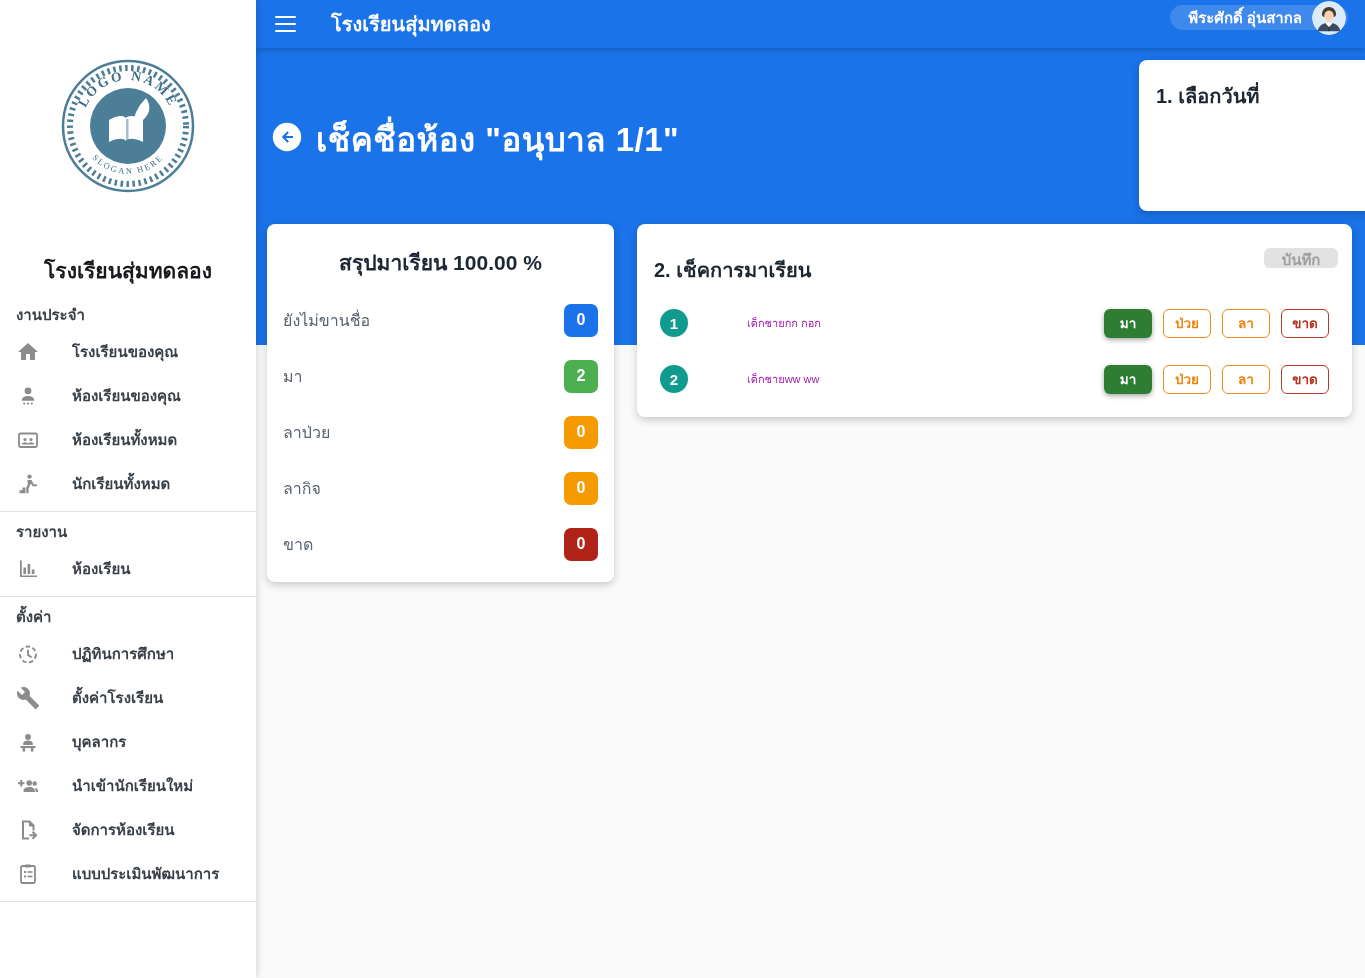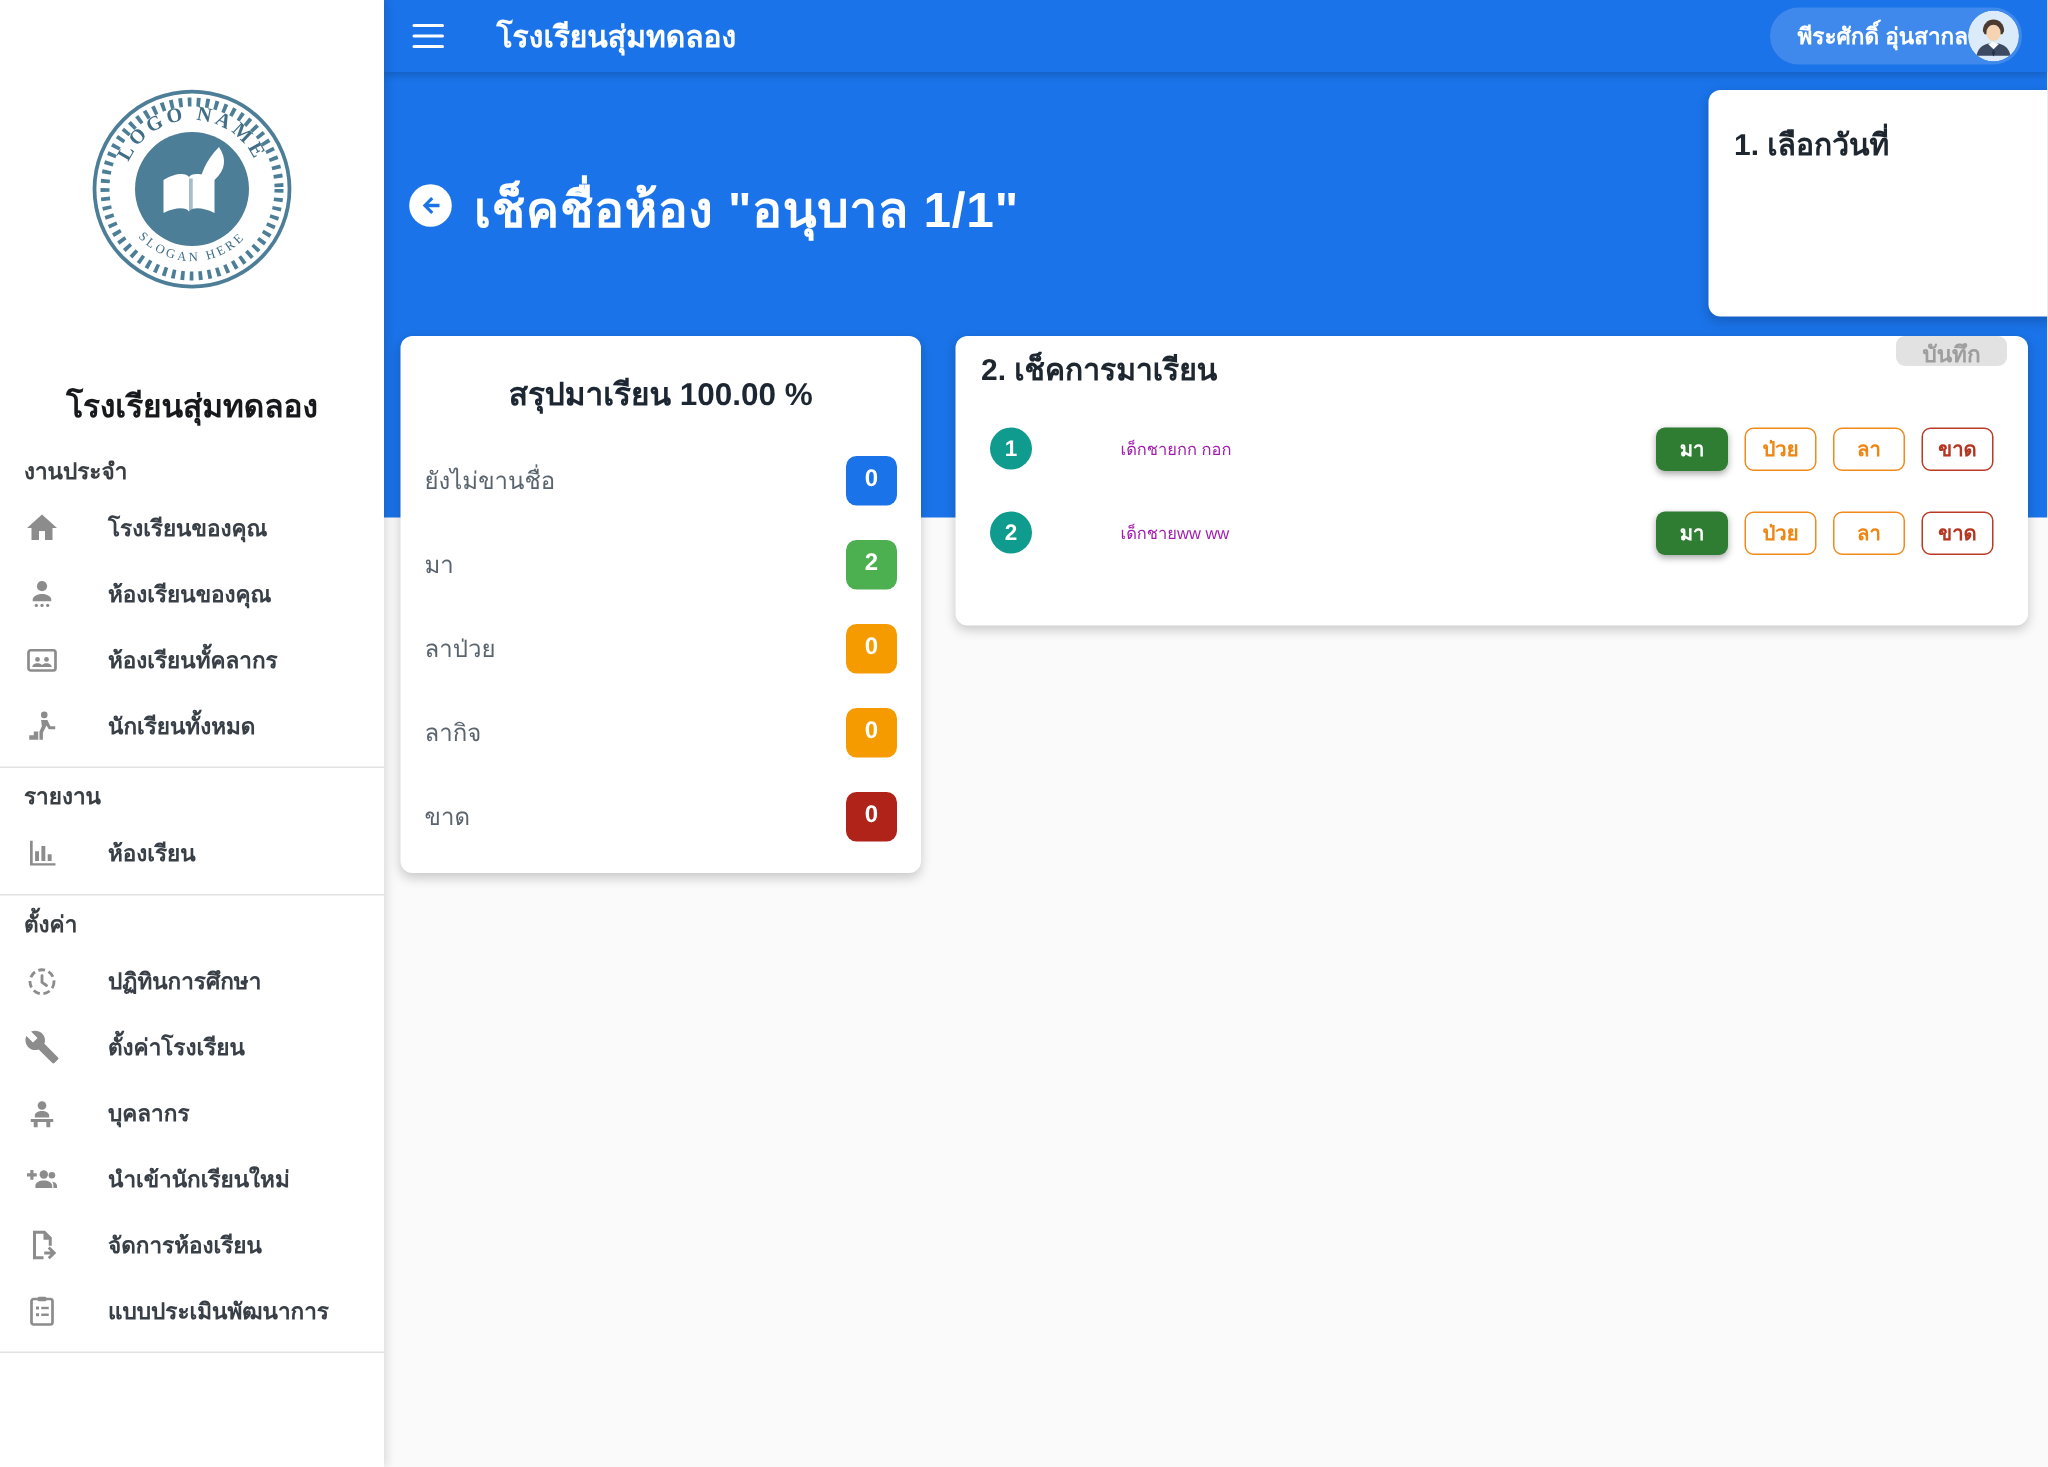--- a/index.html
+++ b/index.html
@@ -21,22 +21,22 @@
   .nav-divider { border-top:1px solid #e2e2e2; margin:5px 0; }
 
   
   .hero { position:absolute; left:256px; top:0; width:1109px; height:345px; background:#1a73e8; }
   .topbar { position:absolute; left:256px; top:0; width:1109px; height:48px; background:#1a73e8;
             box-shadow:0 2px 5px rgba(0,0,0,.18); z-index:6; display:flex; align-items:center; }
   .hamburger { margin-left:19px; width:24px; height:24px; display:flex; flex-direction:column;
                justify-content:center; gap:4.5px; cursor:pointer; }
   .hamburger span { display:block; width:21px; height:2.6px; background:#fff; border-radius:1px; }
   .appbar-title { margin-left:32px; color:#fff; font-size:20px; font-weight:700; }
-  .user-chip { position:absolute; right:17px; top:5px; height:38px; border-radius:19px;
-               background:rgba(255,255,255,.16); display:flex; align-items:center; 
+  .user-chip { position:absolute; right:17px; top:5px; height:25px; border-radius:19px;
+               background:rgba(255,255,255,.16); display:flex; align-items:center; gap:10px;
                padding:2px 2px 2px 18px; cursor:pointer; }
   .user-chip .uname { color:#fff; font-size:15px; font-weight:600; }
   .avatar { width:34px; height:34px; border-radius:50%; overflow:hidden; flex:0 0 34px; }
 
   .back-fab { position:absolute; left:272px; top:122px; width:30px; height:30px; z-index:7; cursor:pointer; }
   .page-title { position:absolute; left:316px; top:113px; z-index:7; color:#fff;
                 font-size:33px; font-weight:600; letter-spacing:.5px; }
 
   
   .card { position:absolute; background:#fff; border-radius:8px; box-shadow:0 3px 8px rgba(0,0,0,.2); z-index:7; }
@@ -52,21 +52,21 @@
 
   .summary-card { left:267px; top:224px; width:347px; height:358px; }
   .summary-title { padding:22px 16px 0 16px; font-size:21px; font-weight:700; color:#1d2733;text-align:center; }
   .summary-rows { margin-top:13px; }
   .srow { height:56px; display:flex; align-items:center; justify-content:space-between; padding:0 16px; }
   .srow .slabel { font-size:16px; color:#5a646e; }
   .badge { min-width:34px; height:33px; border-radius:7px; display:flex; align-items:center;
            justify-content:center; color:#fff; font-weight:700; font-size:16px; padding:0 6px; }
 
   .attendance-card { left:637px; top:224px; width:715px; height:193px; }
-  .att-header { display:flex; align-items:flex-start; justify-content:space-between; padding:0 14px 0 17px; }
+  .att-header { display:flex; align-items:flex-start; justify-content:space-between; padding:24px 14px 0 17px; }
   .att-title { font-size:20px; font-weight:700; color:#1e2730; margin-top:6px; }
   .save-btn { width:74px; height:20px; background:#e2e2e2; color:#9e9e9e; border:none; border-radius:6px;
               font-size:15px; font-weight:600; font-family:inherit; cursor:not-allowed; }
   .att-rows { margin-top:9px; }
   .arow { height:56px; display:flex; align-items:center; padding:0 23px; }
   .numcircle { width:28px; height:28px; border-radius:50%; background:#0f9b8d; color:#fff;
                display:flex; align-items:center; justify-content:center; font-size:15px; font-weight:700;
                margin-right:23px; flex:0 0 28px; }
   .stname { flex:1; font-size:11px; color:#a21caf;margin-left:36px; }
   .abtns { display:flex; gap:11px; }
@@ -134,21 +134,21 @@
       <div class="nav-item">
         <span class="nicon">
           <svg width="24" height="24" viewBox="0 0 24 24" class="gicon">
             <rect x="3" y="5.5" width="18" height="13.5" rx="1.5" fill="none" stroke="#8c8c8c" stroke-width="1.8"></rect>
             <circle cx="9" cy="11.6" r="1.6"></circle>
               <circle cx="15" cy="11.6" r="1.6"></circle>
             <path d="M5.6 16.6c0-1.5 1.6-2.4 3.4-2.4s3.4.9 3.4 2.4z"></path>
             <path d="M11.6 16.6c0-1.5 1.6-2.4 3.4-2.4s3.4.9 3.4 2.4z"></path>
           </svg>
         </span>
-        <span class="nlabel">ห้องเรียนทั้คลากร</span>
+        <span class="nlabel">ห้องเรียนทั้งหมด</span>
       </div>
 
       <div class="nav-item">
         <span class="nicon">
           <svg width="24" height="24" viewBox="0 0 24 24" class="gicon">
             <circle cx="13.5" cy="4.6" r="2.2"></circle>
             <path d="M11.4 8h4.2l2 4.2h3.2v2h-4.3l-1.5-2.6-2.4 4.9v4.7h-2.3v-5.6l1.6-3.4z"></path>
             <path d="M3.5 21.2v-3h3v-2.6h3v5.6z"></path>
           </svg>
         </span>

